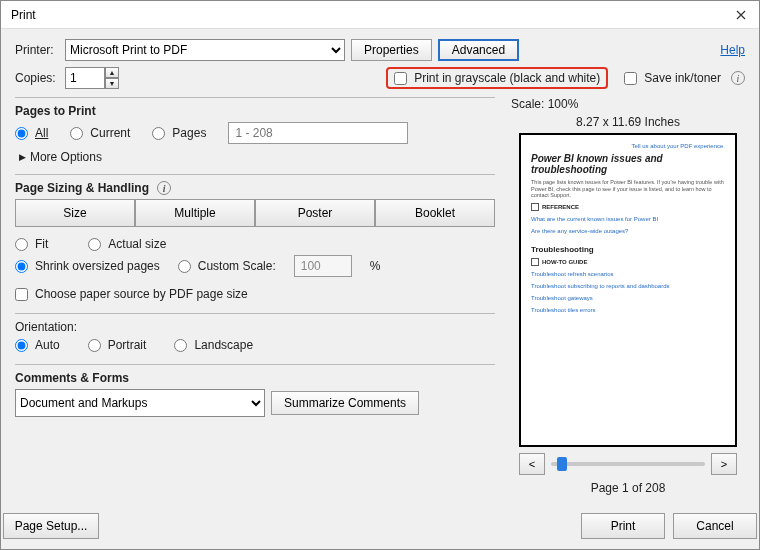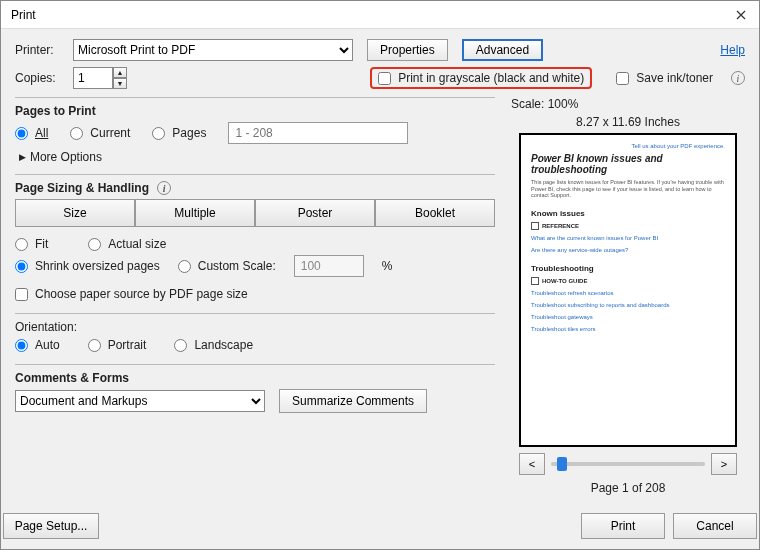--- a/index.html
+++ b/index.html
@@ -2,21 +2,21 @@
 <html><head>
 <meta charset="utf-8">
 <style>
 * { box-sizing: border-box; font-family: "Segoe UI", Tahoma, sans-serif; }
 body { margin: 0; padding: 0; background: #fff; }
 .window { width: 760px; height: 550px; border: 1px solid #888; background: #f0f0f0; display: flex; flex-direction: column; }
 .titlebar { height: 28px; background: #fff; display: flex; align-items: center; padding: 0 6px 0 10px; font-size: 12px; border-bottom: 1px solid #ddd;}
 .titlebar .title { flex: 1; }
 .titlebar .close { width: 24px; height: 24px; display: flex; align-items: center; justify-content: center; cursor: pointer; }
 .content { flex: 1; padding: 10px 14px; display: flex; flex-direction: column; gap: 6px; font-size: 12px; color: #222; }
-.row { display: flex; align-items: center; gap: 14px; }
+.row { display: flex; align-items: center; gap: 6px; }
 .label { min-width: 44px; }
 select.printer-select { flex: 0 0 280px; height: 22px; font-size: 12px; background: #fff; border: 1px solid #888; }
 .btn { height: 22px; padding: 0 12px; font-size: 12px; background: linear-gradient(#fefefe,#e9e9e9); border: 1px solid #999; cursor: pointer; }
 .btn.adv { border: 2px solid #2a6fc7; }
 .help { margin-left: auto; color: #1060c0; text-decoration: underline; cursor: pointer; }
 .spin { display: inline-flex; }
 .spin input { width: 40px; height: 22px; border: 1px solid #888; font-size: 12px; padding: 0 4px; }
 .spin .arrows { display: flex; flex-direction: column; width: 14px; }
 .spin .arrows div { flex:1; border:1px solid #888; background: linear-gradient(#fefefe,#e3e3e3); font-size:7px; display:flex;align-items:center;justify-content:center;cursor:pointer; line-height:1;}
 .highlight-box { border: 2px solid #e03020; border-radius: 4px; padding: 2px 6px; display: inline-flex; align-items: center; gap: 4px; margin-left: auto; }
@@ -27,22 +27,22 @@
 .leftcol { flex: 0 0 480px; display: flex; flex-direction: column; gap: 4px; }
 .rightcol { flex: 1; display: flex; flex-direction: column; }
 .section-title { font-weight: bold; display: flex; align-items: center; gap: 4px; }
 .radio-row { display: flex; align-items: center; gap: 4px; }
 input[type=radio] { margin: 0 3px 0 0; }
 .pageinput { width: 180px; height: 22px; border: 1px solid #999; color: #a16207; padding: 0 6px; font-size: 12px; }
 .more-opt { display:flex; align-items:center; gap:4px; cursor:pointer; padding:2px 0 4px 4px;}
 .tri { font-size: 9px; }
 .btnrow { display:flex; }
 .btnrow .tab { flex:1; height: 28px; background: linear-gradient(#fafafa,#e5e5e5); border:1px solid #999; font-size:12px; cursor:pointer;}
-.scaleinput { width: 70px; height:22px; border:1px solid #999; background:#f6f6f6; color:#888; text-align:left; padding:0 6px; font-size:12px;}
-.cf-select { width: 250px; height: 22px; font-size:12px; border:1px solid #888; background:#fff;}
+.scaleinput { width: 58px; height:22px; border:1px solid #999; background:#f6f6f6; color:#888; text-align:left; padding:0 6px; font-size:12px;}
+.cf-select { width: 250px; height: 28px; font-size:12px; border:1px solid #888; background:#fff;}
 .preview-scale { padding: 2px 0; }
 .preview-dims { text-align:center; font-size:12px; padding:2px 0;}
 .preview-box { flex:1; border:2px solid #000; background:#fff; margin: 2px 8px; padding: 8px 10px; font-size: 6px; color:#222; overflow:hidden; display:flex; flex-direction:column; gap:4px;}
 .preview-box .exp { text-align:right; color:#2a6fc7; font-size:6px;}
 .preview-box .ptitle { font-size:10px; font-weight:600; line-height:1.1;font-style:italic;}
 .preview-box .pdesc { font-size:5.5px; color:#555; line-height:1.2;}
 .preview-box .phead { font-size:8px; font-weight:600; margin-top:6px;}
 .preview-box .plink { color:#2a6fc7; font-size:6px; padding:1px 0;}
 .preview-box .pref { font-size:6px; font-weight:600; display:flex; align-items:center; gap:3px;}
 .preview-box .pref::before { content:""; width:6px;height:6px;border:1px solid #555;}
@@ -189,21 +189,20 @@
         </div>
       </div>
 
       <div class="rightcol">
         <div class="preview-scale">Scale: 100%</div>
         <div class="preview-dims">8.27 x 11.69 Inches</div>
         <div class="preview-box">
           <div class="exp">Tell us about your PDF experience.</div>
           <div class="ptitle">Power BI known issues and troubleshooting</div>
           <div class="pdesc">This page lists known issues for Power BI features. If you're having trouble with Power BI, check this page to see if your issue is listed, and to learn how to contact Support.</div>
-          <div class="phead">Known issues</div>
           <div class="pref">
               <span>REFERENCE</span>
             </div>
           <div class="plink">What are the current known issues for Power BI</div>
           <div class="plink">Are there any service-wide outages?</div>
           <div class="phead">Troubleshooting</div>
           <div class="pref">
               <span>HOW-TO GUIDE</span>
             </div>
           <div class="plink">Troubleshoot refresh scenarios</div>

